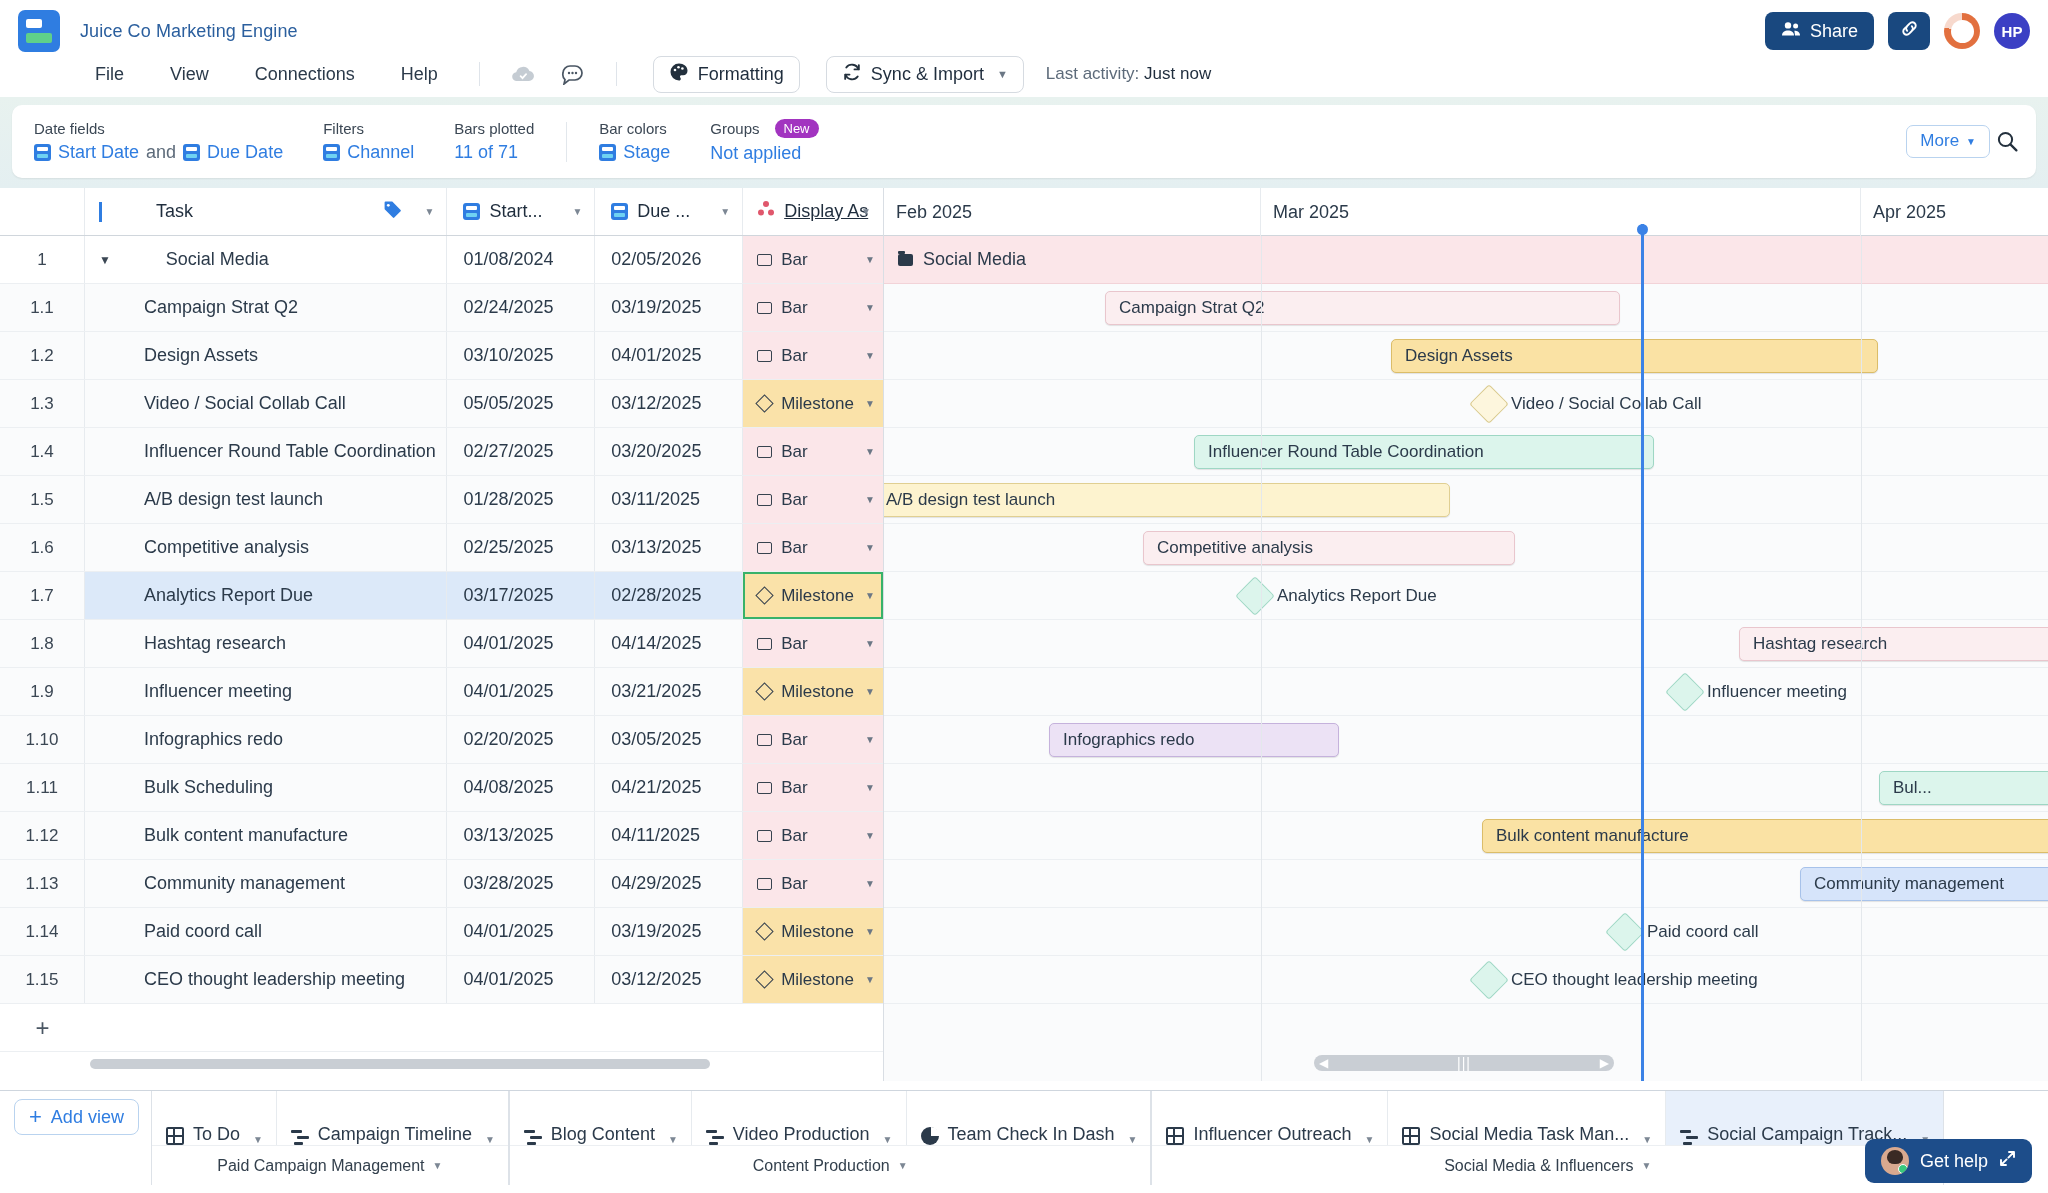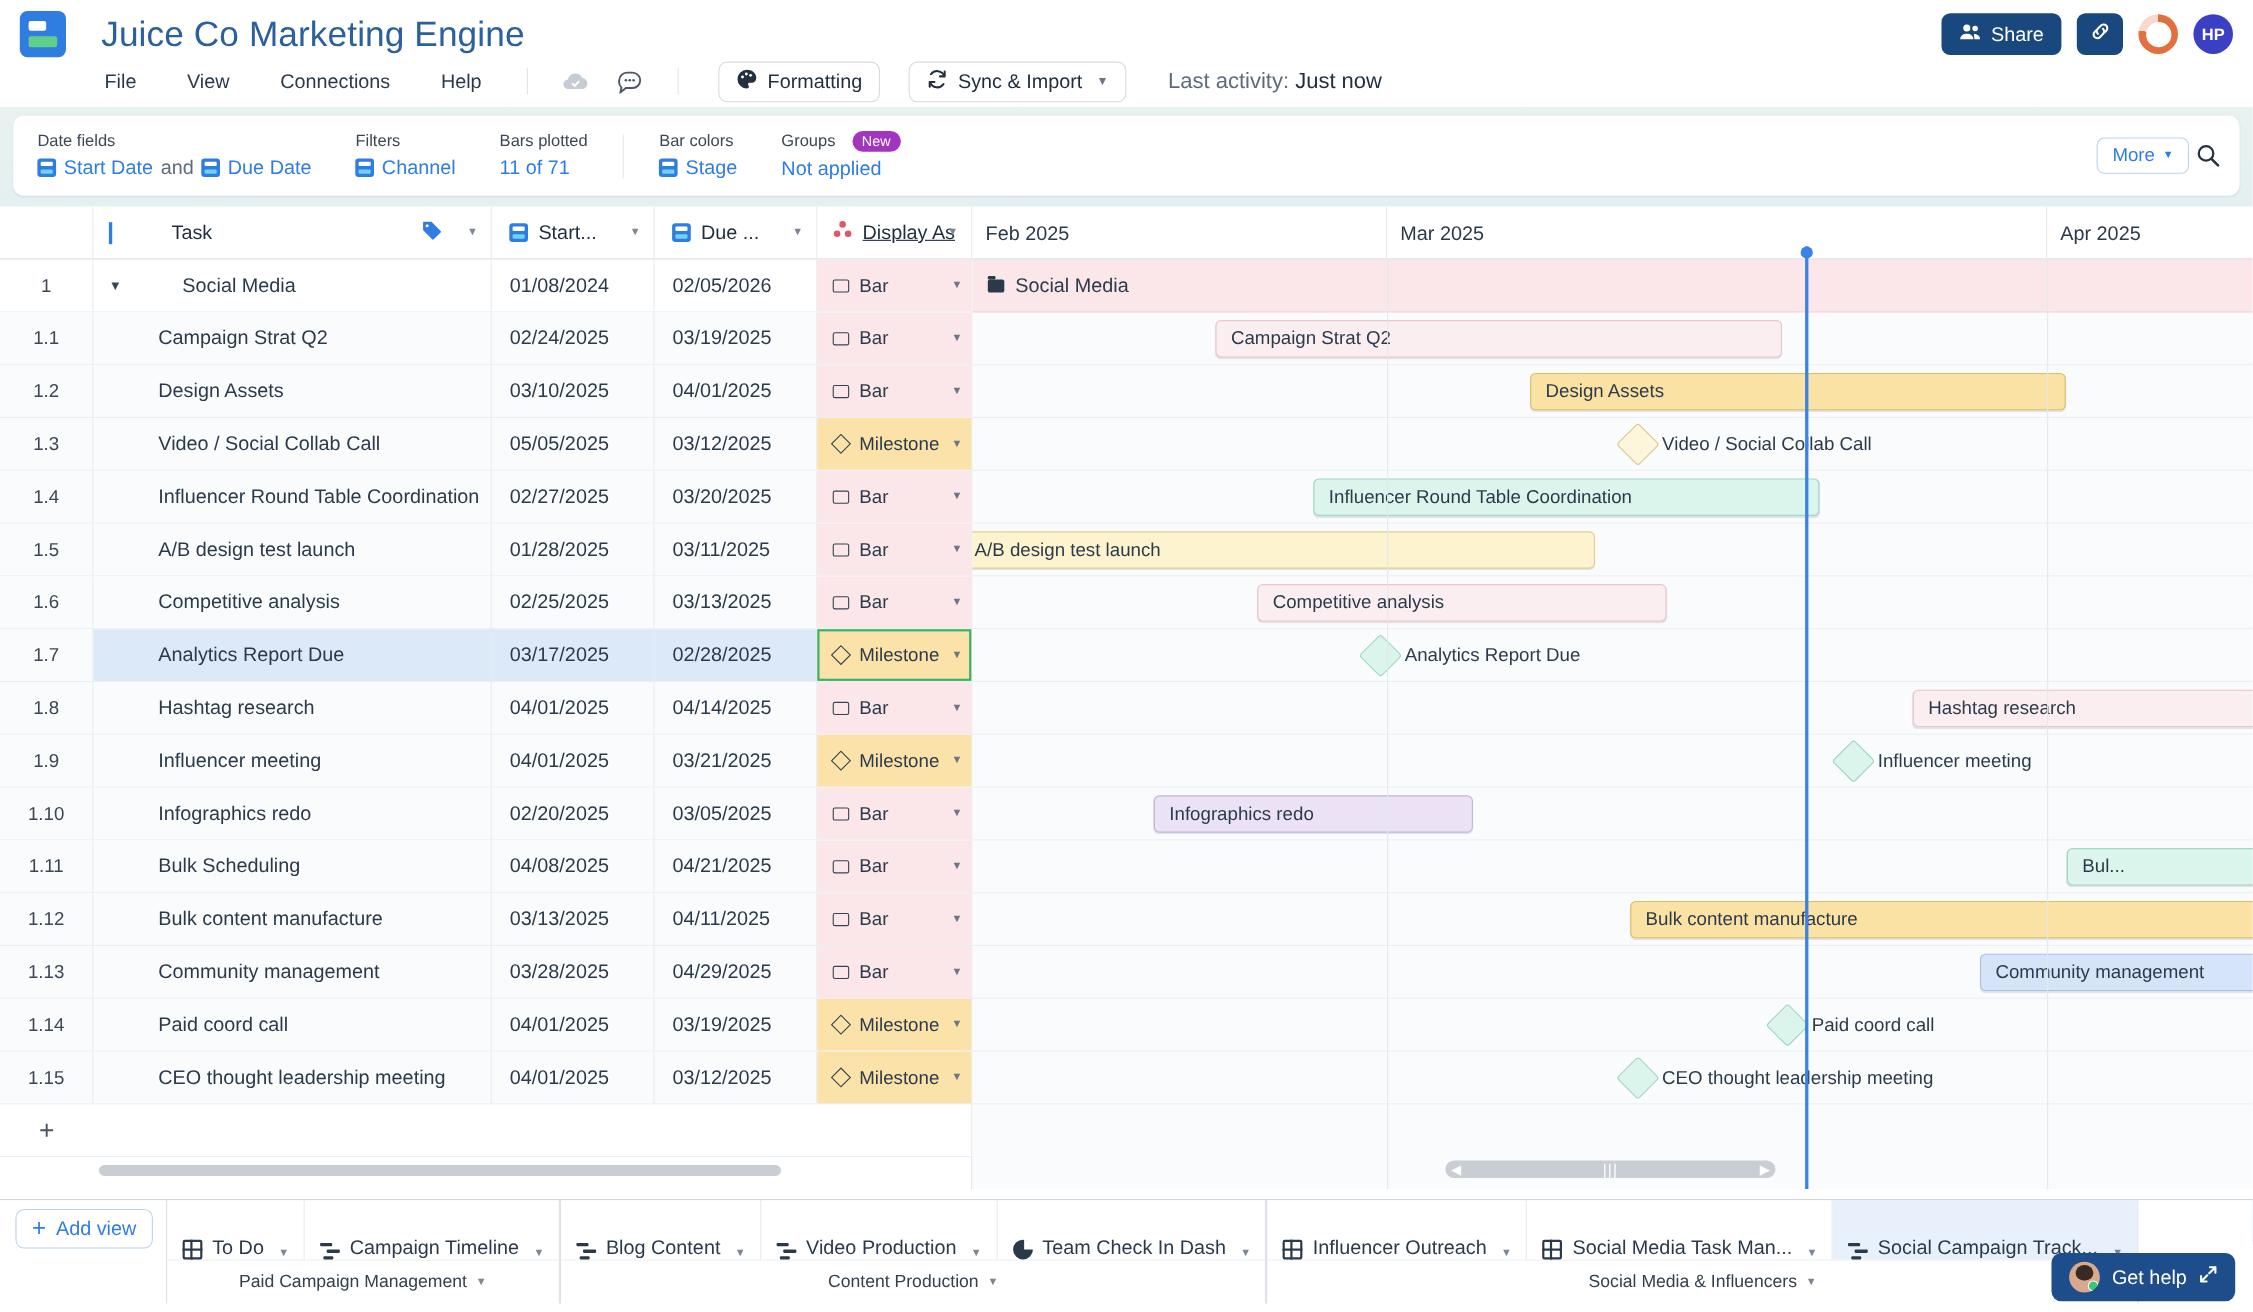--- a/index.html
+++ b/index.html
@@ -15,38 +15,38 @@
   
   .topbar { height:97px; background:#fff; position:relative; }
   .brand-row { display:flex; align-items:center; padding:10px 0 0 18px; height:52px; }
   .app-logo {
     width:42px; height:42px; border-radius:7px; background:#2f7de1;
     position:relative; flex:none;
   }
   .app-logo i { position:absolute; background:#fff; border-radius:2px; display:block; }
   .app-logo i.l1 { left:8px; top:9px; width:16px; height:9px; }
   .app-logo i.l2 { left:8px; top:23px; width:26px; height:10px; background:#5fd08a; }
-  .app-title { font-size:32px; color:#2b5f9e; margin-left:32px; letter-spacing:.1px; }
+  .app-title { font-size:18px; color:#2b5f9e; margin-left:20px; letter-spacing:.1px; }
 
   .menu-row { display:flex; align-items:center; height:44px; padding-left:80px; gap:16px; }
   .menu-item {
     font-size:18px; color:#2b3a4a; padding:5px 15px; border-radius:5px; cursor:pointer;
   }
   .vdiv { width:1px; height:24px; background:#dfe4ea; margin:0 10px; }
   .icon-btn {
     width:34px; height:34px; display:flex; align-items:center; justify-content:center;
     border-radius:6px; cursor:pointer; color:#9aa5b1;
   }
   .pill-btn {
     display:flex; align-items:center; gap:9px; border:1px solid #d6dbe1; border-radius:8px;
     height:37px; padding:0 15px; background:#fff; font-size:18px; color:#1f2d3d; cursor:pointer;
     margin-left:10px;
   }
   .pill-btn .caret { color:#6b7785; font-size:11px; margin-left:4px;}
-  .last-activity { margin-left:22px; font-size:20px; color:#5d6b7a; }
+  .last-activity { margin-left:6px; font-size:17px; color:#5d6b7a; }
   .last-activity b { color:#1f2d3d; font-weight:400; }
 
   .topright { position:absolute; right:18px; top:12px; display:flex; align-items:center; gap:14px; }
   .btn-share {
     background:#19487f; color:#fff; border-radius:8px; height:38px; padding:0 16px;
     display:flex; align-items:center; gap:9px; font-size:18px; cursor:pointer;
   }
   .btn-link {
     background:#19487f; color:#fff; border-radius:8px; height:38px; width:42px;
     display:flex; align-items:center; justify-content:center; cursor:pointer;

